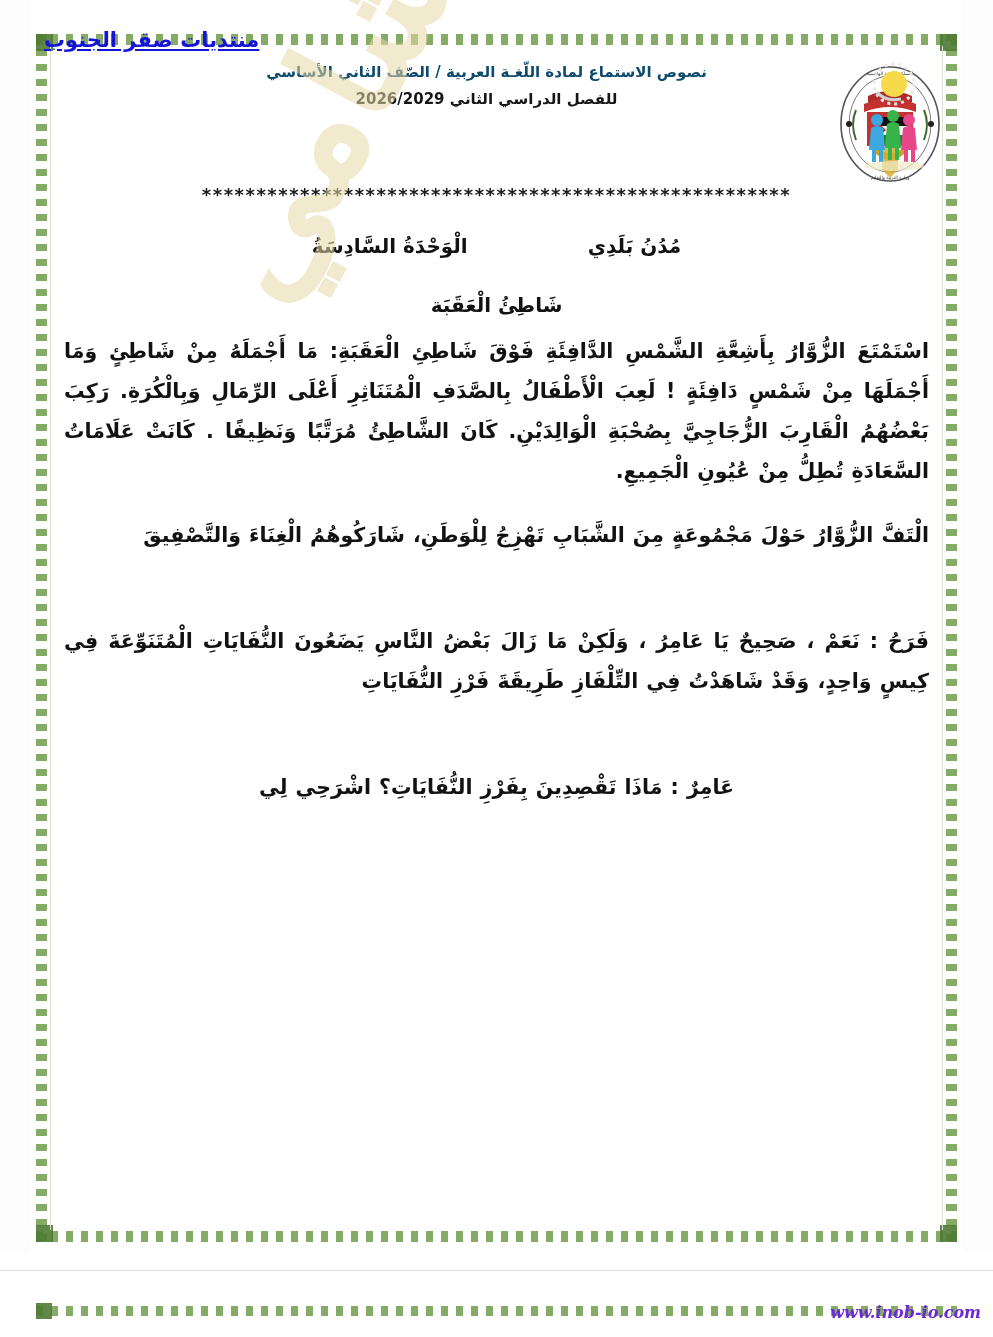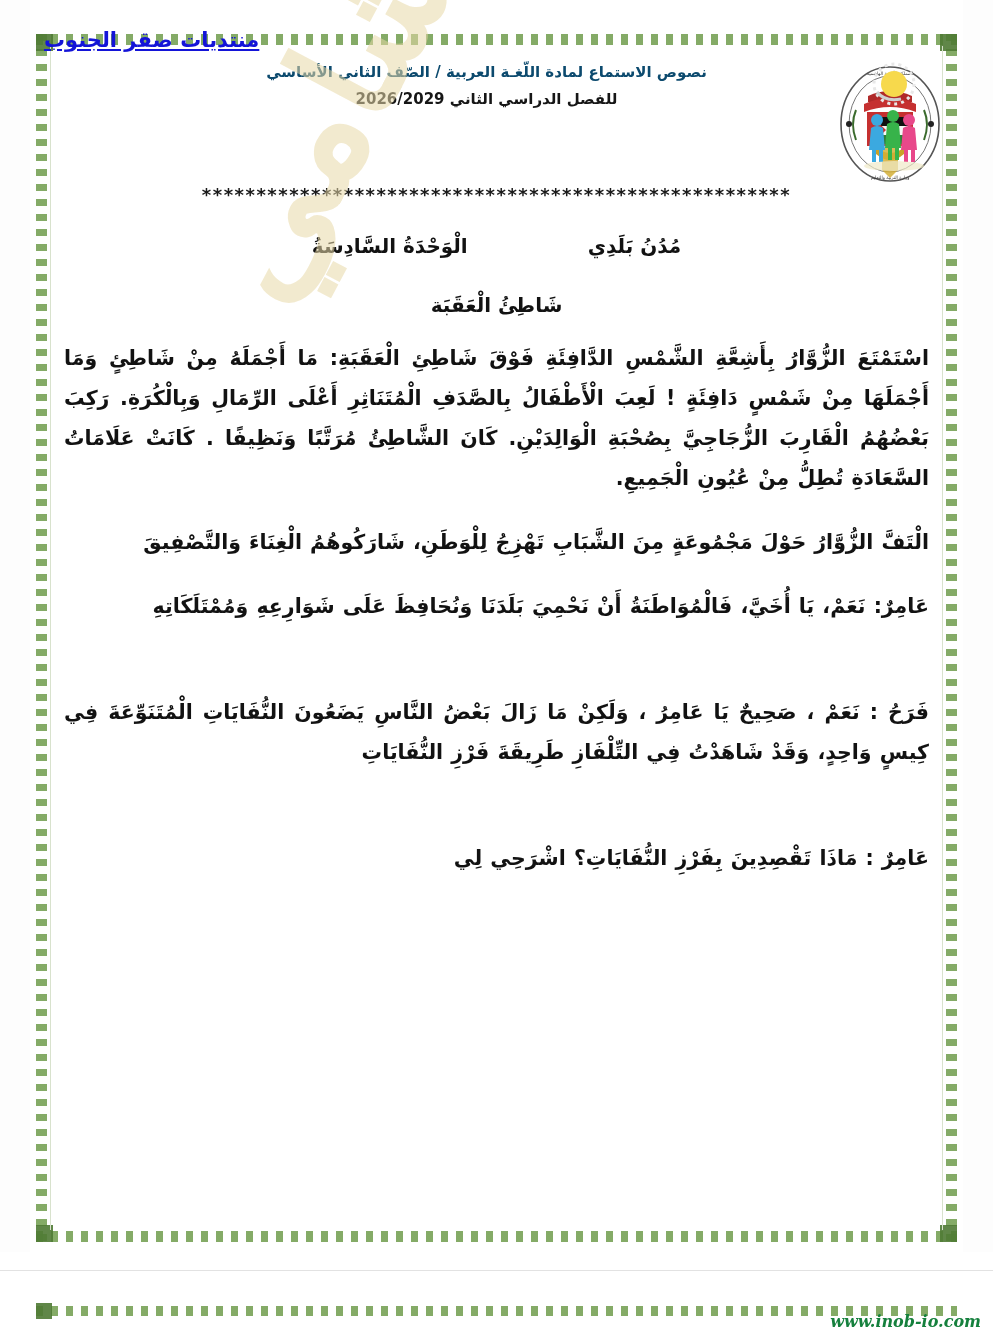--- a/index.html
+++ b/index.html
@@ -188,26 +188,26 @@
     font-size: 20px;
     font-weight: bold;
     margin-top: 35px;
   }
 
   .para {
     font-size: 20.5px;
     font-weight: bold;
     line-height: 1.95;
     text-align: justify;
-    margin-top: 22px;
+    margin-top: 15px;
     word-spacing: 1px;
   }
   .para.gap-lg { margin-top: 24px; }
   .para.gap-xl { margin-top: 66px; }
-  .para.center { }
+  .para.center { text-align: center; }
 
   
   .wm-arabic {
     position: absolute;
     left: 44px;
     top: 28px;
     font-size: 21px;
     font-weight: bold;
     color: #1414d8;
     text-decoration: underline;
@@ -275,26 +275,26 @@
     height: 16px;
     background: #4f7a34;
     opacity: .9;
     top: 51px;
   }
   .next-corner.l { left: 36px; }
 
   .wm-site {
     position: absolute;
     right: 12px;
-    bottom: 6px;
+    bottom: 15px;
     font-family: "DejaVu Serif", serif;
     font-style: italic;
     font-weight: bold;
     font-size: 16px;
-    color: #15803d;
+    color: #6d28d9;
     direction: ltr;
     z-index: 40;
     margin-top: 19px;
   }
 
   
   .page-edge-l, .page-edge-r {
     position: absolute;
     top: 0; bottom: 0;
     width: 30px;
@@ -399,21 +399,20 @@
         <span>الْوَحْدَةُ السَّادِسَةُ</span>
       </div>
 
       <div class="lesson-title">شَاطِئُ الْعَقَبَة</div>
 
       <div class="para">اسْتَمْتَعَ الزُّوَّارُ بِأَشِعَّةِ الشَّمْسِ الدَّافِئَةِ فَوْقَ شَاطِئِ الْعَقَبَةِ: مَا أَجْمَلَهُ مِنْ شَاطِئٍ وَمَا أَجْمَلَهَا مِنْ شَمْسٍ دَافِئَةٍ ! لَعِبَ الْأَطْفَالُ بِالصَّدَفِ الْمُتَنَاثِرِ أَعْلَى الرِّمَالِ وَبِالْكُرَةِ. رَكِبَ بَعْضُهُمُ الْقَارِبَ الزُّجَاجِيَّ بِصُحْبَةِ الْوَالِدَيْنِ. كَانَ الشَّاطِئُ مُرَتَّبًا وَنَظِيفًا . كَانَتْ عَلَامَاتُ السَّعَادَةِ تُطِلُّ مِنْ عُيُونِ الْجَمِيعِ.</div>
 
       <div class="para gap-lg">الْتَفَّ الزُّوَّارُ حَوْلَ مَجْمُوعَةٍ مِنَ الشَّبَابِ تَهْزِجُ لِلْوَطَنِ، شَارَكُوهُمُ الْغِنَاءَ وَالتَّصْفِيقَ</div>
 
 
-      <div class="para gap-lg">عَامِرٌ: نَعَمْ، يَا أُخَيَّ، فَالْمُوَاطَنَةُ أَنْ نَحْمِيَ بَلَدَنَا وَنُحَافِظَ عَلَى شَوَارِعِهِ وَمُمْتَلَكَاتِهِ</div>
 
       <div class="para gap-xl">فَرَحُ : نَعَمْ ، صَحِيحٌ يَا عَامِرُ ، وَلَكِنْ مَا زَالَ بَعْضُ النَّاسِ يَضَعُونَ النُّفَايَاتِ الْمُتَنَوِّعَةَ فِي كِيسٍ وَاحِدٍ، وَقَدْ شَاهَدْتُ فِي التِّلْفَازِ طَرِيقَةَ فَرْزِ النُّفَايَاتِ</div>
 
       <div class="para center gap-xl">عَامِرٌ : مَاذَا تَقْصِدِينَ بِفَرْزِ النُّفَايَاتِ؟ اشْرَحِي لِي</div>
 
     </div>
   </div>
 
   <div class="wm-arabic">منتديات صقر الجنوب</div>
 

